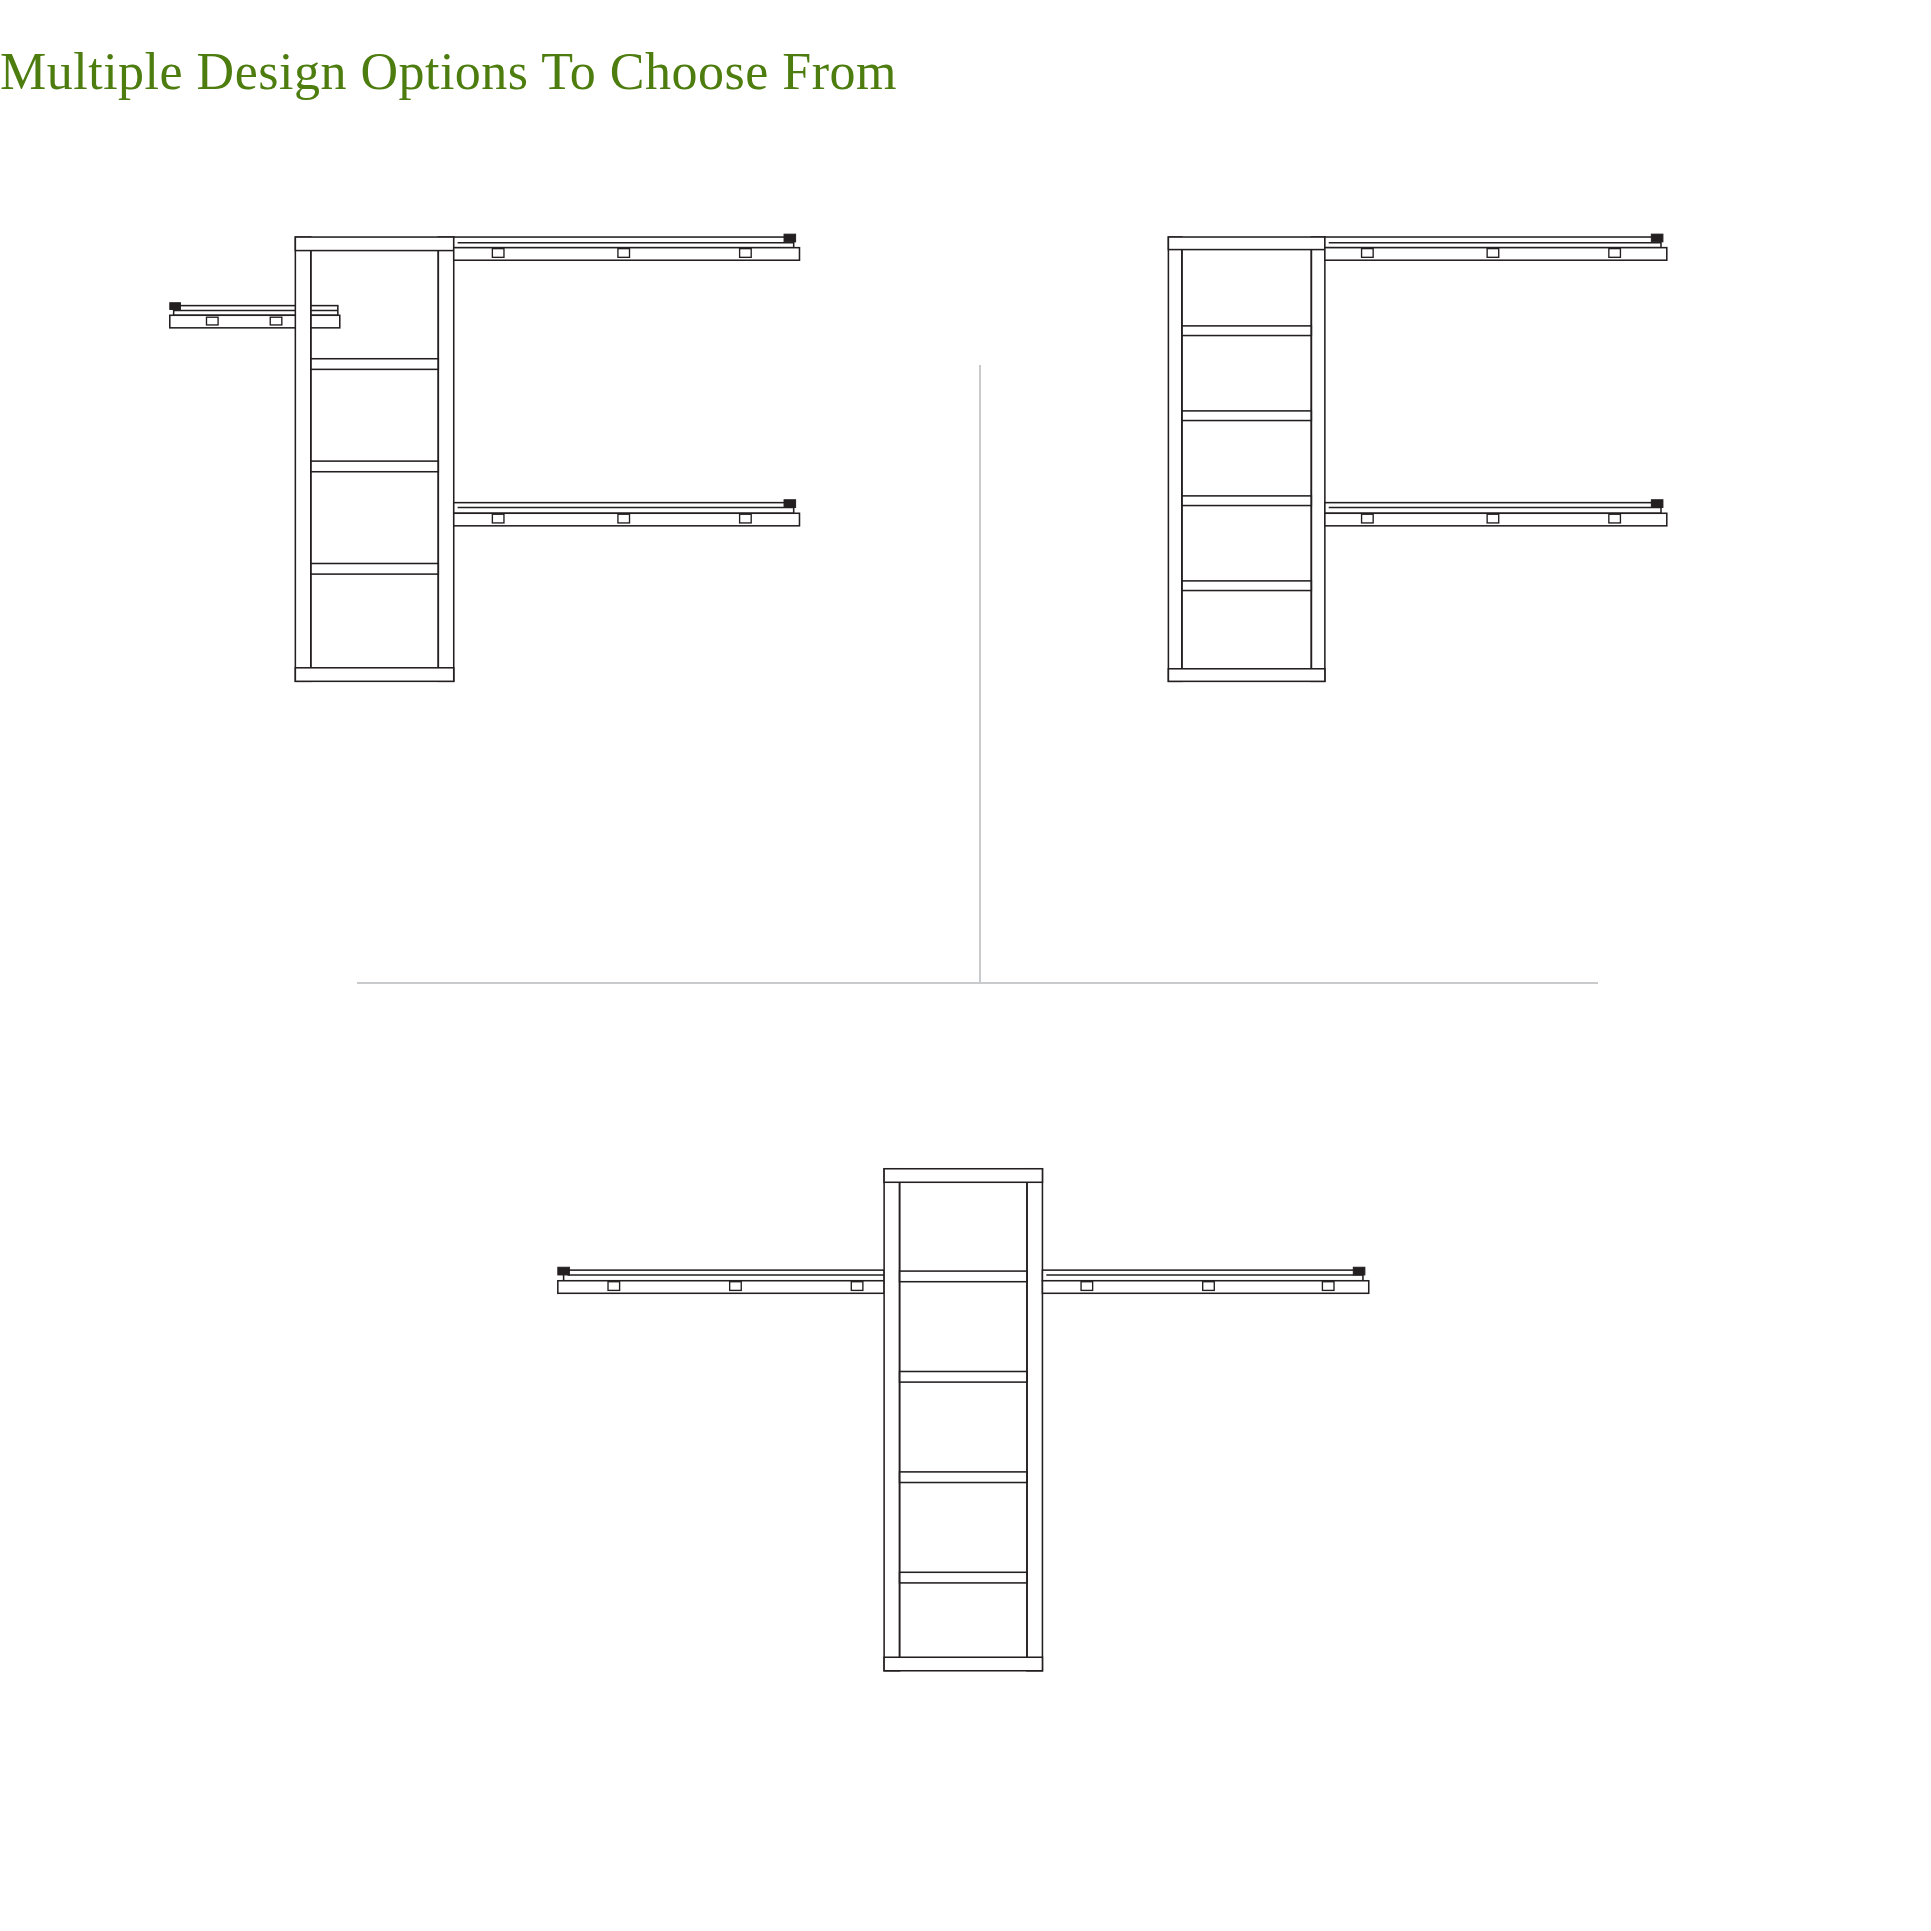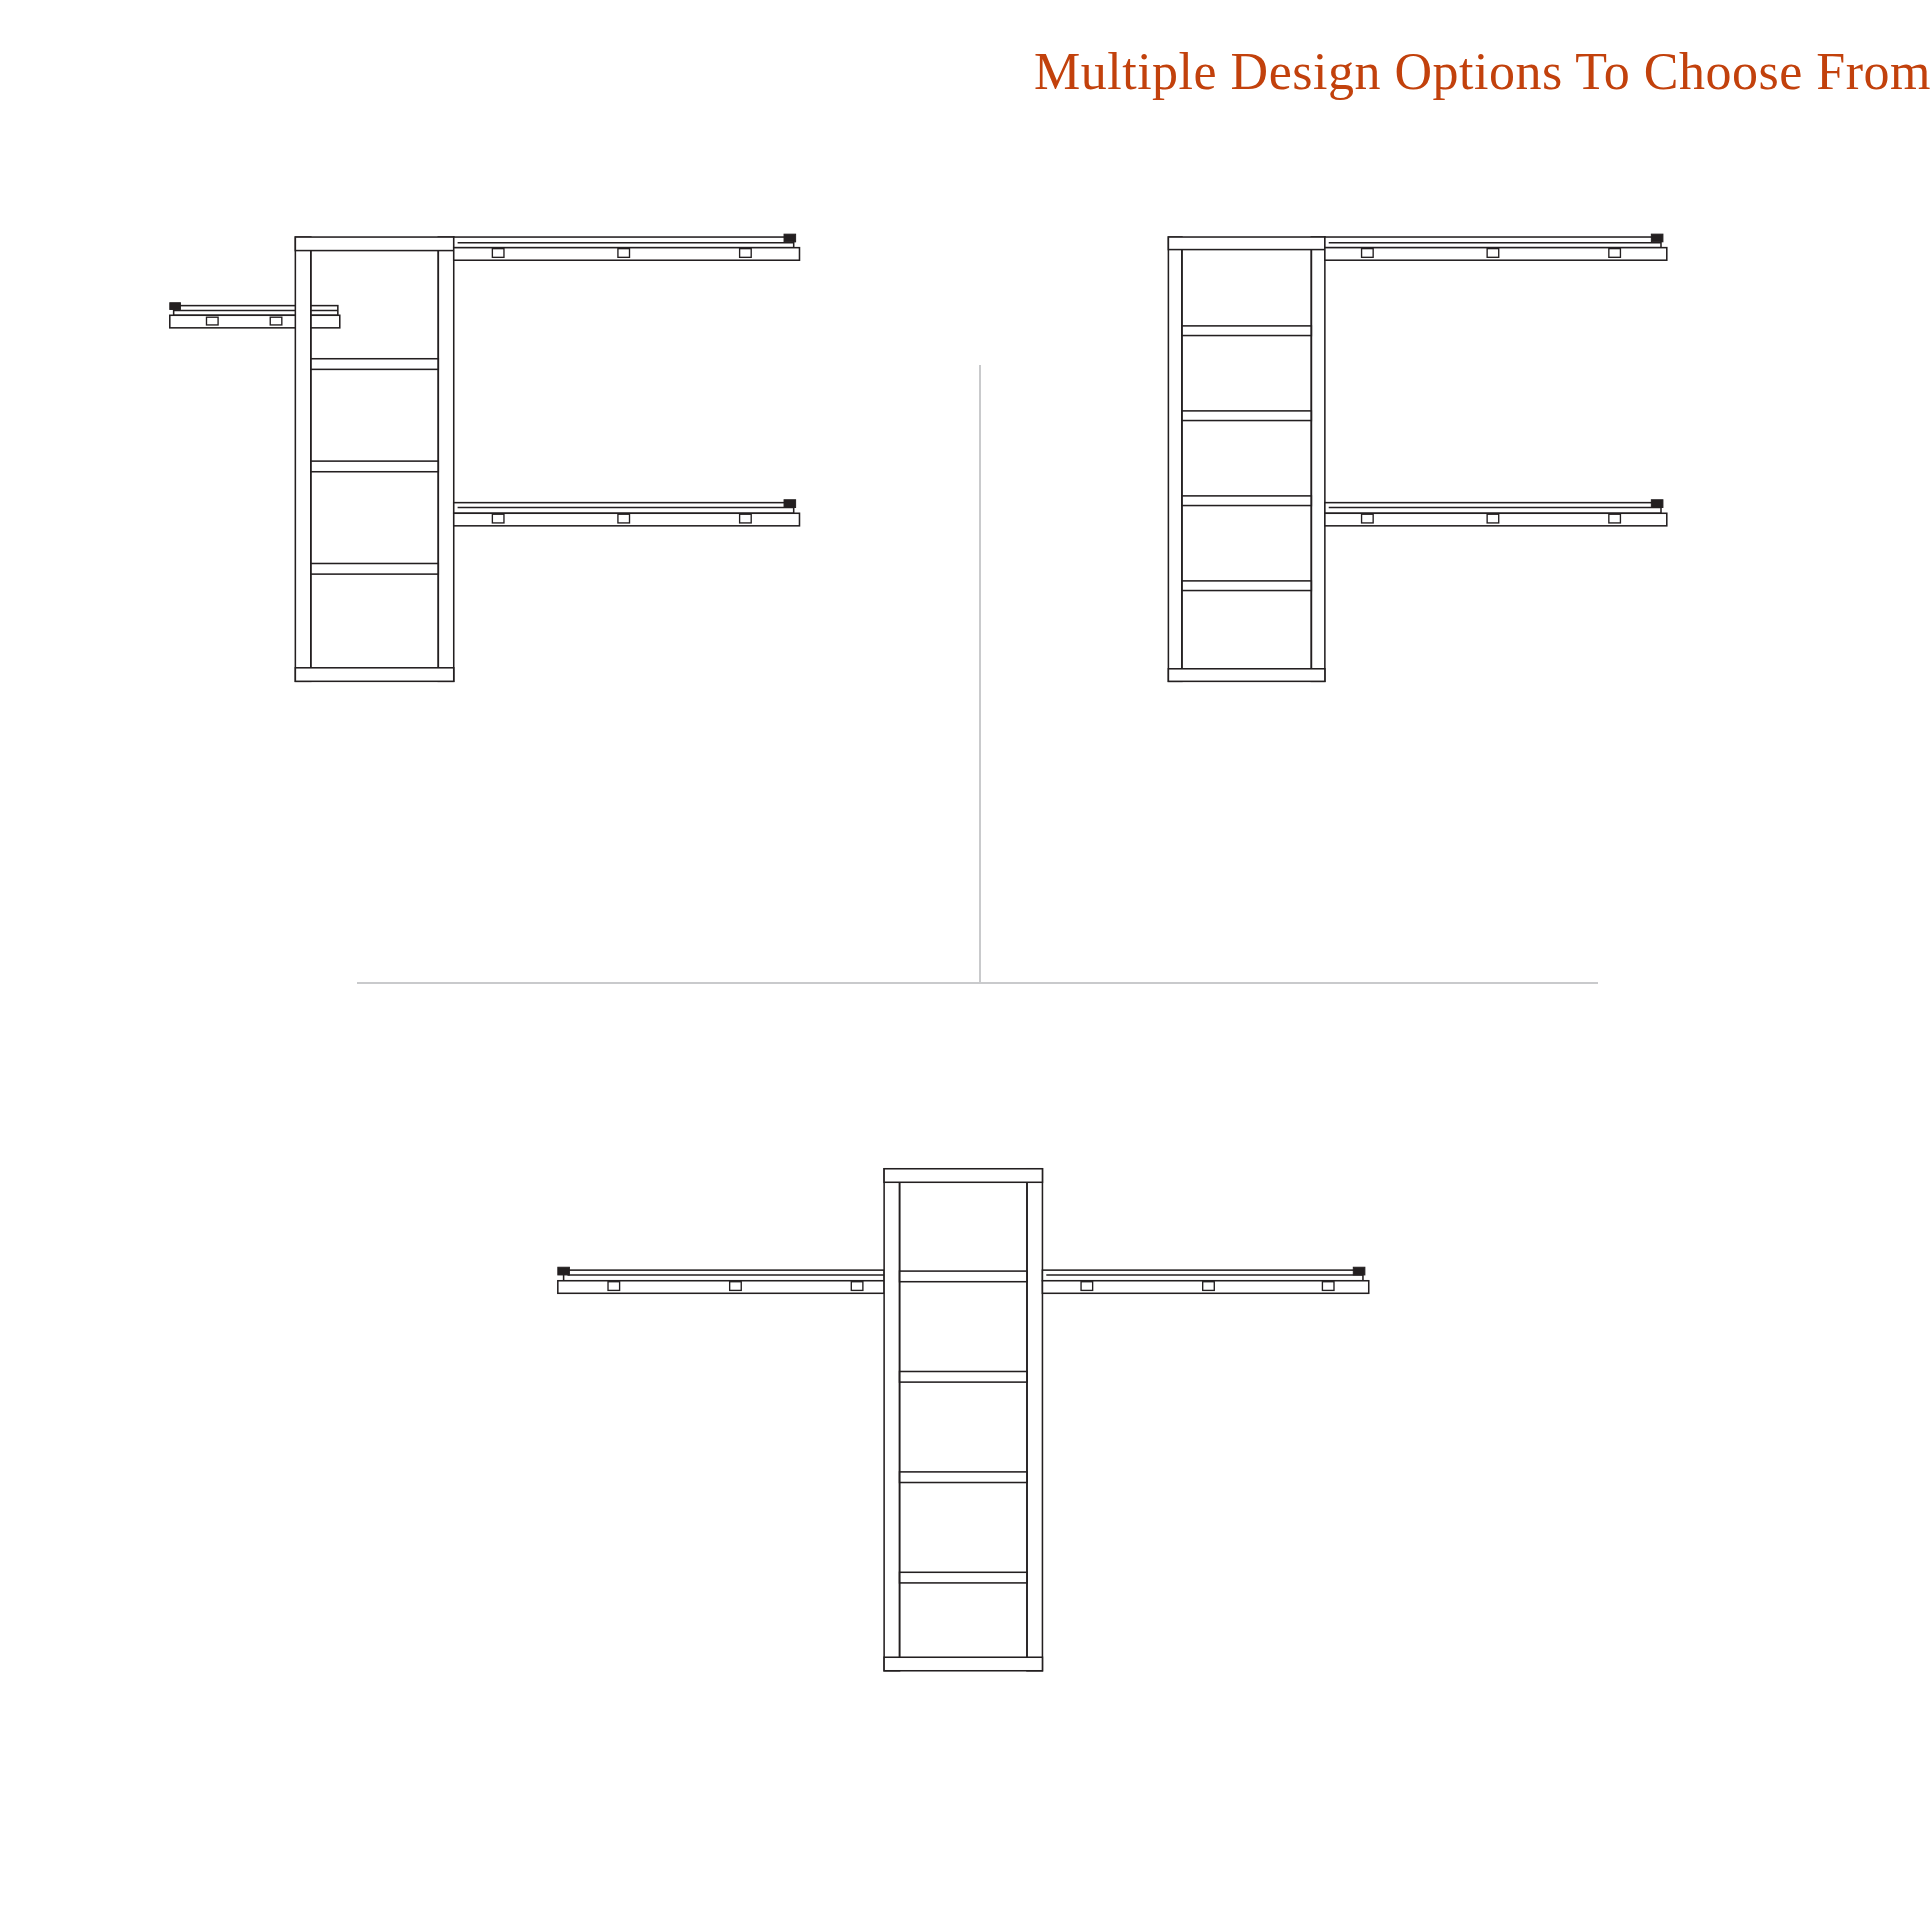--- a/index.html
+++ b/index.html
@@ -19,25 +19,25 @@
     left: 0; top: 0;
     width: 1931px;
     height: 1931px;
     background: #ffffff;
   }
   .title {
     position: absolute;
     left: 0;
     top: 42px;
     width: 1931px;
-    text-align: right;
+    text-align: left;
     font-family: "Liberation Serif", serif;
     font-size: 52px;
     font-weight: 400;
-    color: #c2410c;
+    color: #4d7c0f;
     letter-spacing: 0.5px;
     white-space: nowrap;
   }
   .divider-v {
     position: absolute;
     background: #c9cacc;
   }
   .divider-h {
     position: absolute;
     background: #c9cacc;

